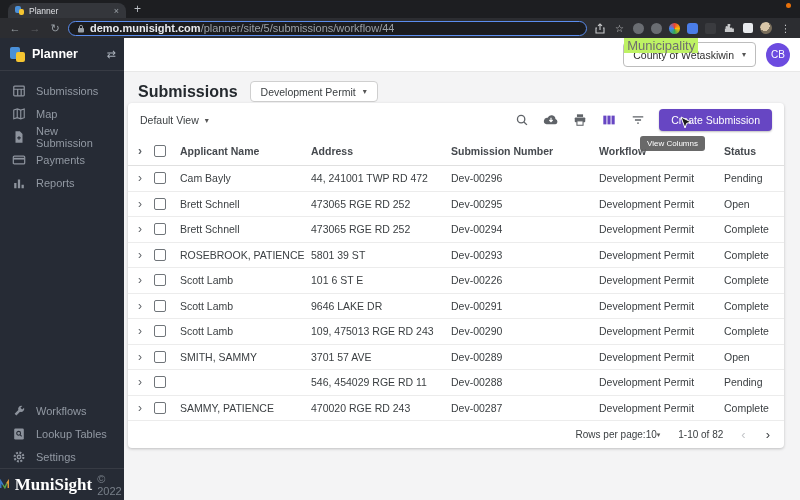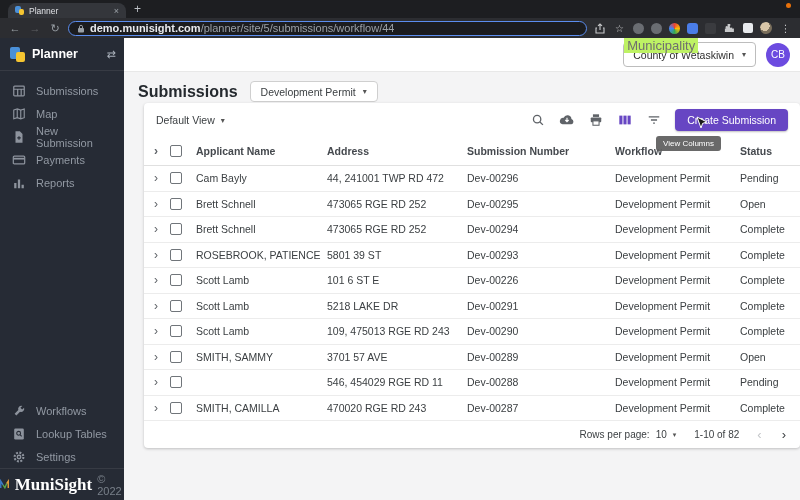--- a/index.html
+++ b/index.html
@@ -68,21 +68,21 @@
             display:flex; align-items:center; justify-content:center; font-size:10px; font-weight:500; }
 
   .content { position:absolute; left:0; top:34px; width:100%; height:428px; background:#f4f4f5; }
   .titlerow { position:absolute; left:14px; top:9px; display:flex; align-items:center; gap:12px; }
   .page-title { font-size:16px; font-weight:700; color:#24292e; }
   .wf-chip { border:1px solid #cfcfcf; border-radius:4px; background:#fff; height:21px;
              display:flex; align-items:center; gap:7px; padding:0 10px; font-size:10.5px; color:#3c4043; }
   .wf-chip .caret { font-size:8px; color:#555; }
 
   
-  .card { position:absolute; left:20px; top:31px; width:656px; height:345px; background:#fff;
+  .card { position:absolute; left:4px; top:31px; width:656px; height:345px; background:#fff;
           border-radius:4px; box-shadow:0 1px 3px rgba(0,0,0,.22); }
   .cardbar { height:34px; display:flex; align-items:center; padding:0 12px; gap:14px; }
   .viewsel { display:flex; align-items:center; gap:6px; font-size:10.5px; color:#3c4043; }
   .viewsel .caret { font-size:8px; color:#555; }
   .bar-icons { margin-left:auto; display:flex; align-items:center; gap:13px; }
   .tbico { width:16px; height:16px; color:#5f6368; display:flex; align-items:center; justify-content:center; }
   .tbico.active { color:#6746c3; }
   .create-btn { background:#6746c3; color:#fff; border:none; border-radius:4px; height:22px;
                 padding:0 12px; font-size:10.5px; font-weight:500; font-family:"Liberation Sans",sans-serif;
                 box-shadow:0 1px 2px rgba(0,0,0,.25); }
@@ -93,21 +93,21 @@
   .thead, .trow { display:grid; grid-template-columns:16px 26px 131px 140px 148px 125px 1fr;
                   align-items:center; padding-left:10px; }
   .thead { height:29px; border-bottom:1px solid #e0e0e0; font-size:10.5px; font-weight:700; color:#45494e; }
   .trow { height:25.5px; border-bottom:1px solid #ececec; font-size:10.5px; color:#3c4043; }
   .expander { color:#5f6368; font-size:12px; line-height:1; }
   .cbx { width:12px; height:12px; border:1.5px solid #70757a; border-radius:2px; background:#fff; }
   .cell { white-space:nowrap; overflow:hidden; }
 
   .tfoot { height:27px; display:flex; align-items:center; justify-content:flex-end; gap:18px;
            padding:0 14px; font-size:10px; color:#3c4043; }
-  .rpp { display:flex; align-items:center; gap:6px; }
+  .rpp { display:flex; align-items:center; }
   .rpp .caret { font-size:7px; color:#555; }
   .pgnav { display:flex; align-items:center; gap:20px; font-size:13px; }
   .pgnav .prev { color:#c4c6c9; }
   .pgnav .next { color:#3c4043; }
 
   svg { display:block; }
 </style>
 </head>
 <body>
 
@@ -362,21 +362,21 @@
           <span class="cell">Scott Lamb</span>
           <span class="cell">101 6 ST E</span>
           <span class="cell">Dev-00226</span>
           <span class="cell">Development Permit</span>
           <span class="cell">Complete</span>
         </div>
         <div class="trow">
           <span class="expander">›</span>
           <span class="cbx"></span>
           <span class="cell">Scott Lamb</span>
-          <span class="cell">5218 LAKE DR</span>
+          <span class="cell">9646 LAKE DR</span>
           <span class="cell">Dev-00291</span>
           <span class="cell">Development Permit</span>
           <span class="cell">Complete</span>
         </div>
         <div class="trow">
           <span class="expander">›</span>
           <span class="cbx"></span>
           <span class="cell">Scott Lamb</span>
           <span class="cell">109, 475013 RGE RD 243</span>
           <span class="cell">Dev-00290</span>
@@ -397,21 +397,21 @@
           <span class="cbx"></span>
           <span class="cell"></span>
           <span class="cell">546, 454029 RGE RD 11</span>
           <span class="cell">Dev-00288</span>
           <span class="cell">Development Permit</span>
           <span class="cell">Pending</span>
         </div>
         <div class="trow">
           <span class="expander">›</span>
           <span class="cbx"></span>
-          <span class="cell">SMITH, CAMILLA</span>
+          <span class="cell">SAMMY, PATIENCE</span>
           <span class="cell">470020 RGE RD 243</span>
           <span class="cell">Dev-00287</span>
           <span class="cell">Development Permit</span>
           <span class="cell">Complete</span>
         </div>
 
         <div class="tfoot">
           <div class="rpp">
             <span>Rows per page:</span>
             <span>10</span>

